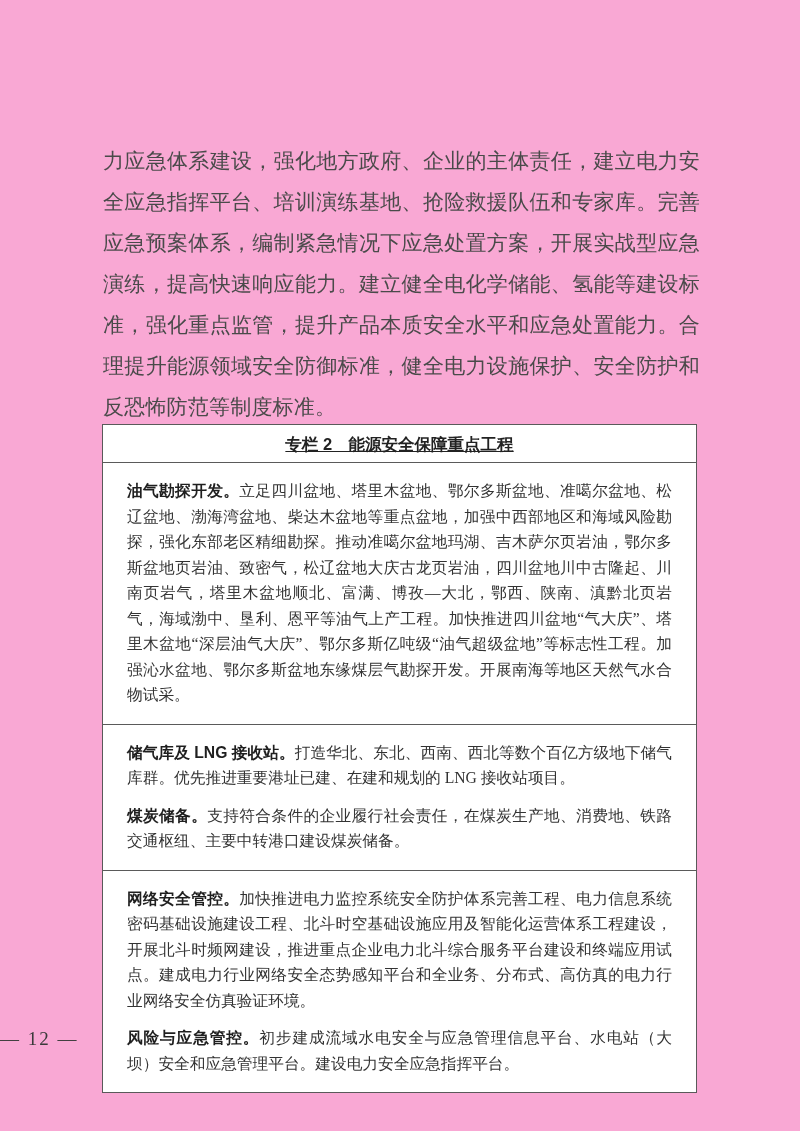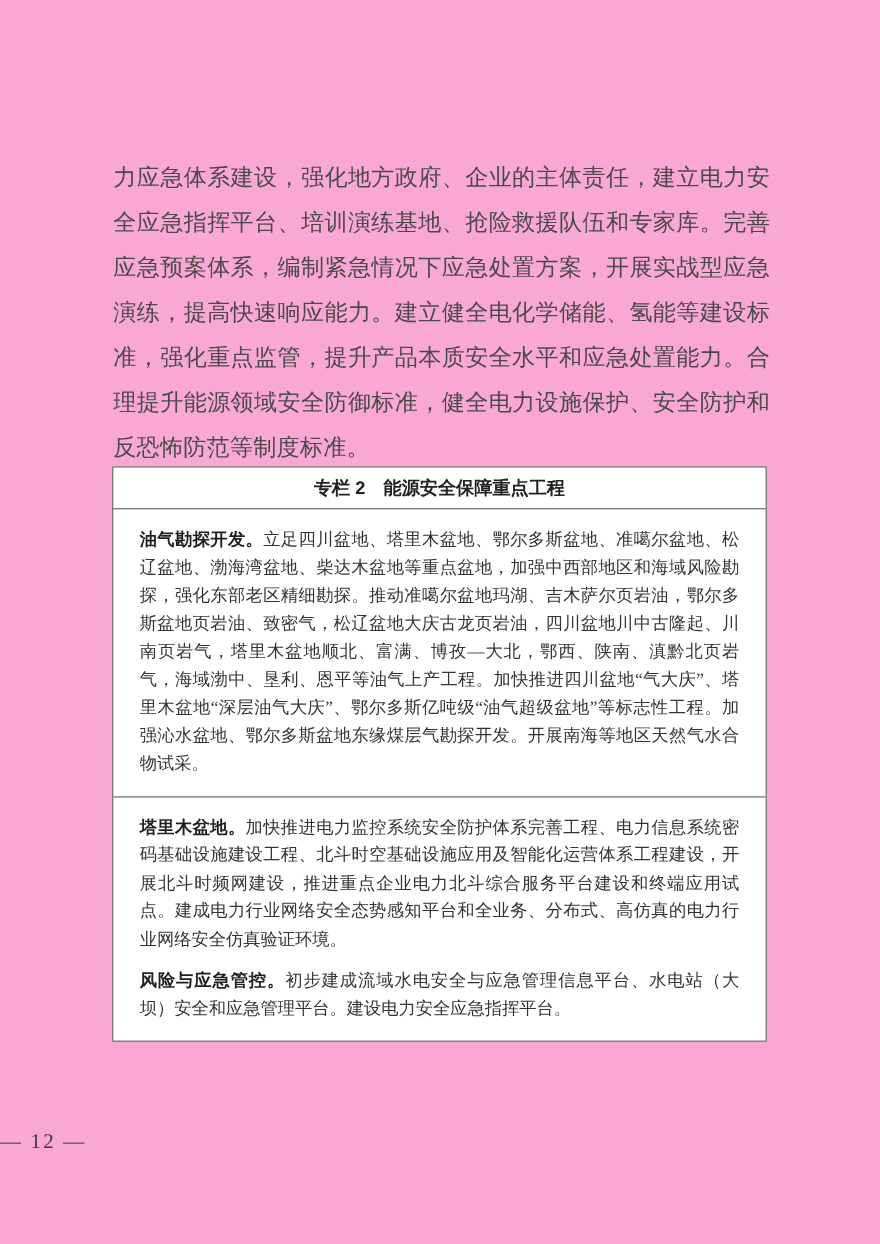--- a/index.html
+++ b/index.html
@@ -37,20 +37,21 @@
   }
   .panel-title {
     text-align: center;
     font-family: "Liberation Sans", sans-serif;
     font-weight: bold;
     font-size: 16.5px;
     line-height: 20px;
     padding: 9px 0 8px 0;
     border-bottom: 1px solid #5a5a5a;
     color: #222222;
+    text-decoration: underline;
   }
   .panel-row {
     padding: 3px 12px 4px 12px;
     font-size: 15.7px;
     line-height: 25.5px;
     text-align: justify;
     color: #333333;
     border-bottom: 1px solid #5a5a5a;
   }
   .panel-row:last-child { border-bottom: none; }
@@ -80,23 +81,27 @@
   <div class="body-text">力应急体系建设，强化地方政府、企业的主体责任，建立电力安全应急指挥平台、培训演练基地、抢险救援队伍和专家库。完善应急预案体系，编制紧急情况下应急处置方案，开展实战型应急演练，提高快速响应能力。建立健全电化学储能、氢能等建设标准，强化重点监管，提升产品本质安全水平和应急处置能力。合理提升能源领域安全防御标准，健全电力设施保护、安全防护和反恐怖防范等制度标准。</div>
 
   <div class="panel">
 
     <div class="panel-title">专栏 2　能源安全保障重点工程</div>
 
     <div class="panel-row">
       <p class="row-para"><span class="lead">油气勘探开发。</span><span>立足四川盆地、塔里木盆地、鄂尔多斯盆地、准噶尔盆地、松辽盆地、渤海湾盆地、柴达木盆地等重点盆地，加强中西部地区和海域风险勘探，强化东部老区精细勘探。推动准噶尔盆地玛湖、吉木萨尔页岩油，鄂尔多斯盆地页岩油、致密气，松辽盆地大庆古龙页岩油，四川盆地川中古隆起、川南页岩气，塔里木盆地顺北、富满、博孜—大北，鄂西、陕南、滇黔北页岩气，海域渤中、垦利、恩平等油气上产工程。加快推进四川盆地“气大庆”、塔里木盆地“深层油气大庆”、鄂尔多斯亿吨级“油气超级盆地”等标志性工程。加强沁水盆地、鄂尔多斯盆地东缘煤层气勘探开发。开展南海等地区天然气水合物试采。</span></p>
     </div>
 
+    <div class="panel-row">
+      <p class="row-para"><span class="lead">储气库及 LNG 接收站。</span><span>打造华北、东北、西南、西北等数个百亿方级地下储气库群。优先推进重要港址已建、在建和规划的 LNG 接收站项目。</span></p>
+      <p class="row-para"><span class="lead">煤炭储备。</span><span>支持符合条件的企业履行社会责任，在煤炭生产地、消费地、铁路交通枢纽、主要中转港口建设煤炭储备。</span></p>
+    </div>
 
     <div class="panel-row">
-      <p class="row-para"><span class="lead">塔里木盆地。</span><span>加快推进电力监控系统安全防护体系完善工程、电力信息系统密码基础设施建设工程、北斗时空基础设施应用及智能化运营体系工程建设，开展北斗时频网建设，推进重点企业电力北斗综合服务平台建设和终端应用试点。建成电力行业网络安全态势感知平台和全业务、分布式、高仿真的电力行业网络安全仿真验证环境。</span></p>
+      <p class="row-para"><span class="lead">网络安全管控。</span><span>加快推进电力监控系统安全防护体系完善工程、电力信息系统密码基础设施建设工程、北斗时空基础设施应用及智能化运营体系工程建设，开展北斗时频网建设，推进重点企业电力北斗综合服务平台建设和终端应用试点。建成电力行业网络安全态势感知平台和全业务、分布式、高仿真的电力行业网络安全仿真验证环境。</span></p>
       <p class="row-para"><span class="lead">风险与应急管控。</span><span>初步建成流域水电安全与应急管理信息平台、水电站（大坝）安全和应急管理平台。建设电力安全应急指挥平台。</span></p>
     </div>
 
   </div>
 
   <div class="footer">— 12 —</div>
 
 </div>
 
 </body></html>

